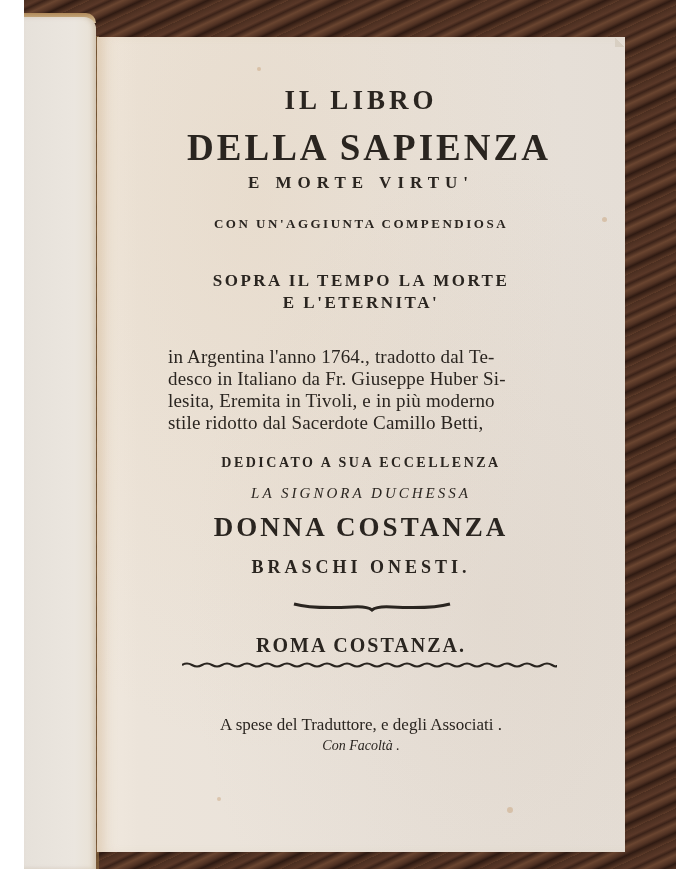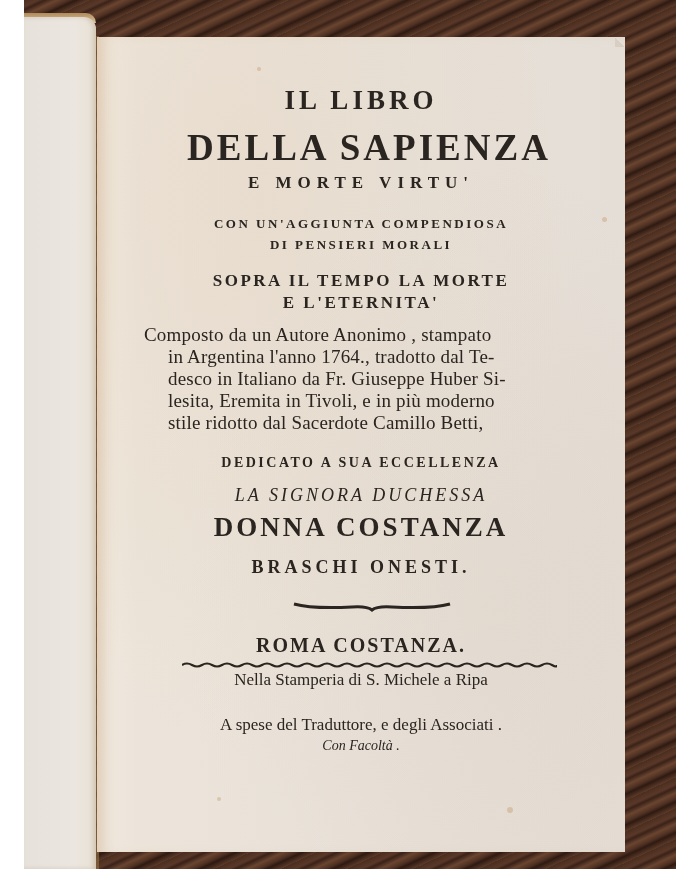--- a/index.html
+++ b/index.html
@@ -51,21 +51,21 @@
   .t5 { top: 200px; font-size: 13px; letter-spacing: 2.5px; font-weight: bold; }
   .t6 { top: 234px; font-size: 17px; letter-spacing: 2.5px; }
   .t7 { top: 256px; font-size: 17px; letter-spacing: 2.5px; }
   .body-line { font-size: 19px; text-align: left; letter-spacing: 0.2px; }
   .b1 { top: 287px; left: 47px; }
   .b2 { top: 309px; left: 71px; }
   .b3 { top: 331px; left: 71px; }
   .b4 { top: 353px; left: 71px; }
   .b5 { top: 375px; left: 71px; }
   .t8 { top: 418px; font-size: 14px; letter-spacing: 2.5px; font-weight: bold; }
-  .t9 { top: 448px; font-size: 18px; letter-spacing: 3px; font-style: italic; }
+  .t9 { top: 448px; font-size: 15px; letter-spacing: 3px; font-style: italic; }
   .t10 { top: 475px; font-size: 27px; letter-spacing: 3px; }
   .t11 { top: 520px; font-size: 18px; letter-spacing: 4px; font-weight: bold; }
   .ornament { position: absolute; left: 195px; top: 562px; width: 160px; height: 14px; }
   .t12 { top: 597px; font-size: 20px; letter-spacing: 2px; }
   .rule { position: absolute; left: 85px; top: 624px; width: 375px; height: 8px; }
   .t13 { top: 633px; font-size: 17px; }
   .t14 { top: 654px; font-size: 17px; }
   .t15 { top: 678px; font-size: 17px; }
   .t16 { top: 701px; font-size: 14px; font-style: italic; }
   .fold {
@@ -87,42 +87,39 @@
     <span class="speck" style="left:160px;top:30px;width:4px;height:4px;"></span>
     <span class="speck" style="left:505px;top:180px;width:5px;height:5px;"></span>
     <span class="speck" style="left:410px;top:770px;width:6px;height:6px;"></span>
     <span class="speck" style="left:120px;top:760px;width:4px;height:4px;"></span>
 
     <div class="text caps t1">IL LIBRO</div>
     <div class="text caps t2">DELLA SAPIENZA</div>
     <div class="text caps t3">E MORTE VIRTU'</div>
 
     <div class="text caps t4">CON UN'AGGIUNTA COMPENDIOSA</div>
-    <div class="text caps t5">DI PENSIERI MORALI</div>
     <div class="text caps t6">SOPRA IL TEMPO LA MORTE</div>
     <div class="text caps t7">E L'ETERNITA'</div>
 
-    <div class="text body-line b1">Composto da un Autore Anonimo , stampato</div>
     <div class="text body-line b2">in Argentina l'anno 1764., tradotto dal Te-</div>
     <div class="text body-line b3">desco in Italiano da Fr. Giuseppe Huber Si-</div>
     <div class="text body-line b4">lesita, Eremita in Tivoli, e in più moderno</div>
     <div class="text body-line b5">stile ridotto dal Sacerdote Camillo Betti,</div>
 
     <div class="text caps t8">DEDICATO A SUA ECCELLENZA</div>
     <div class="text t9">LA SIGNORA DUCHESSA</div>
     <div class="text caps t10">DONNA COSTANZA</div>
     <div class="text caps t11">BRASCHI ONESTI.</div>
 
     <svg class="ornament" viewBox="0 0 160 14">
       <path d="M2 5 Q20 10 60 8 Q75 7 80 11 Q85 7 100 8 Q140 10 158 5" stroke="#2a2520" stroke-width="3" fill="none"></path>
     </svg>
 
     <div class="text caps t12">ROMA COSTANZA.</div>
 
     <svg class="rule" viewBox="0 0 375 8">
       <path d="M0 4 q5 -3 10 0 t10 0 t10 0 t10 0 t10 0 t10 0 t10 0 t10 0 t10 0 t10 0 t10 0 t10 0 t10 0 t10 0 t10 0 t10 0 t10 0 t10 0 t10 0 t10 0 t10 0 t10 0 t10 0 t10 0 t10 0 t10 0 t10 0 t10 0 t10 0 t10 0 t10 0 t10 0 t10 0 t10 0 t10 0 t10 0 t10 0 t5 0" stroke="#2a2520" stroke-width="2.2" fill="none"></path>
     </svg>
 
-    <div class="text t13">Nella Stamperia di S. Michele a Ripa</div>
     <div class="text t15">A spese del Traduttore, e degli Associati .</div>
     <div class="text t16">Con Facoltà .</div>
   </div>
 </div>
 
 </body></html>

